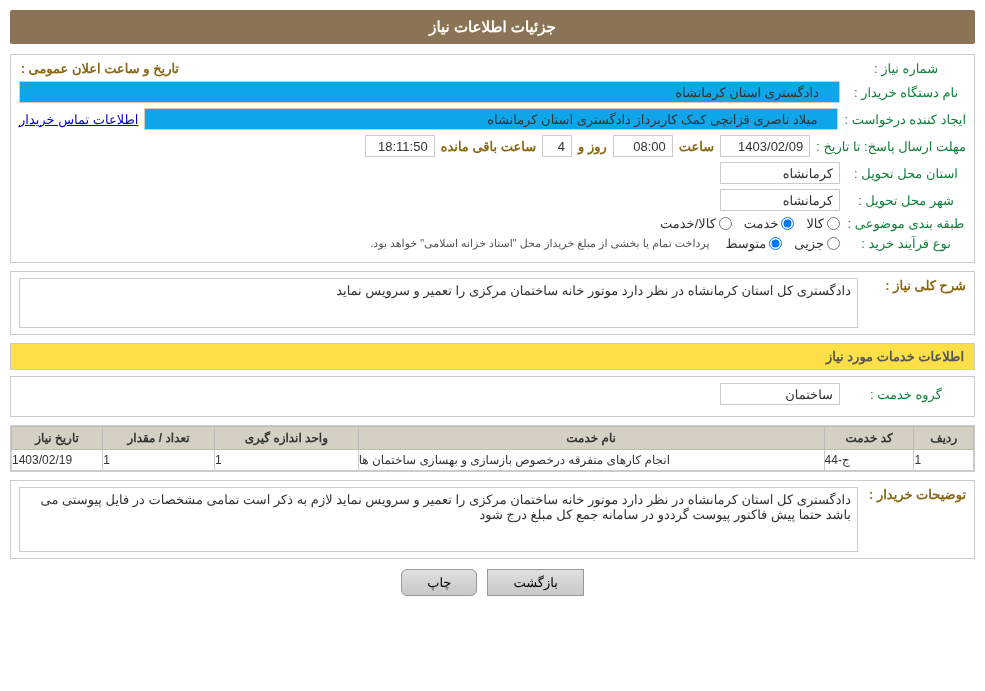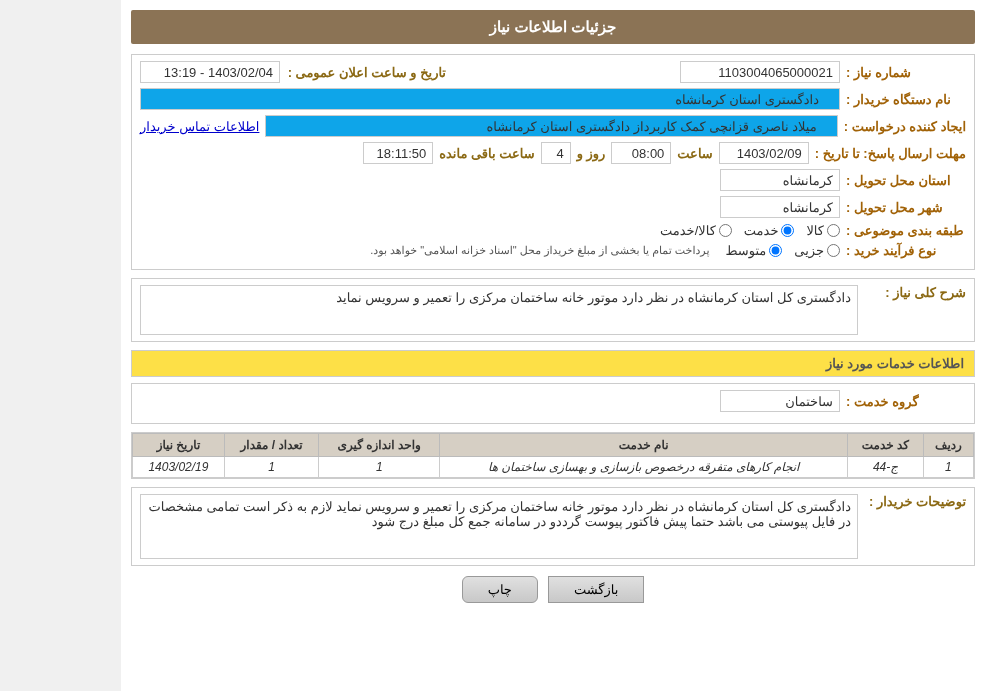--- a/index.html
+++ b/index.html
@@ -4,21 +4,21 @@
   <style>
     * { box-sizing: border-box; margin: 0; padding: 0; }
     body {
       font-family: Tahoma, Arial, sans-serif;
       font-size: 13px;
       background: #f0f0f0;
       direction: rtl;
       color: #333;
     }
     .page-wrapper {
-      width: 864px;
+      width: 985px;
       min-height: 691px;
       background: #fff;
       padding: 10px;
     }
     .header-bar {
       background: #8B7355;
       color: #fff;
       text-align: center;
       padding: 8px 0;
       font-size: 15px;
@@ -31,25 +31,25 @@
       margin-bottom: 8px;
       padding: 6px 8px;
     }
     .row {
       display: flex;
       align-items: center;
       margin-bottom: 5px;
       gap: 6px;
     }
     .label {
-      color: #a16207;
-      font-weight: bold;
+      color: #15803d;
+      font-weight: normal;
       white-space: nowrap;
       min-width: 120px;
-      text-align: left;
+      text-align: center;
       flex-shrink: 0;
     }
     .label-sm {
       color: #8B6914;
       font-weight: bold;
       white-space: nowrap;
       text-align: right;
       flex-shrink: 0;
     }
     .value-box {
@@ -107,24 +107,23 @@
     table th {
       background: #d6cfc4;
       border: 1px solid #bbb;
       padding: 4px 6px;
       text-align: center;
       font-weight: bold;
       font-size: 12px;
     }
     table td {
       border: 1px solid #ccc;
-      padding: 3px 6px;
-      text-align: center;
+      padding: 3px 0;
+      text-align: left;
       font-size: 12px;
-      font-style: italic;
     }
     .desc-section {
       border: 1px solid #ccc;
       padding: 6px 8px;
       margin-bottom: 8px;
       display: flex;
       align-items: flex-start;
       gap: 8px;
     }
     .desc-label {
@@ -174,28 +173,22 @@
 <div class="page-wrapper">
 
   <div class="header-bar">
     <span>جزئیات اطلاعات نیاز</span>
   </div>
 
   <div class="section">
 
     <div class="row">
       <span class="label">شماره نیاز :</span>
-      <div class="value-box" style="min-width:160px;">
-        <span>1103004065000021</span>
-      </div>
       <div style="flex:1;"></div>
       <span class="label-sm" style="min-width:160px; text-align:right;">تاریخ و ساعت اعلان عمومی :</span>
-      <div class="value-box" style="min-width:140px;">
-        <span>1403/02/04 - 13:19</span>
-      </div>
     </div>
 
     <div class="row">
       <span class="label">نام دستگاه خریدار :</span>
       <div class="value-box-wide">
         <span>دادگستری استان کرمانشاه</span>
       </div>
     </div>
 
     <div class="row">

